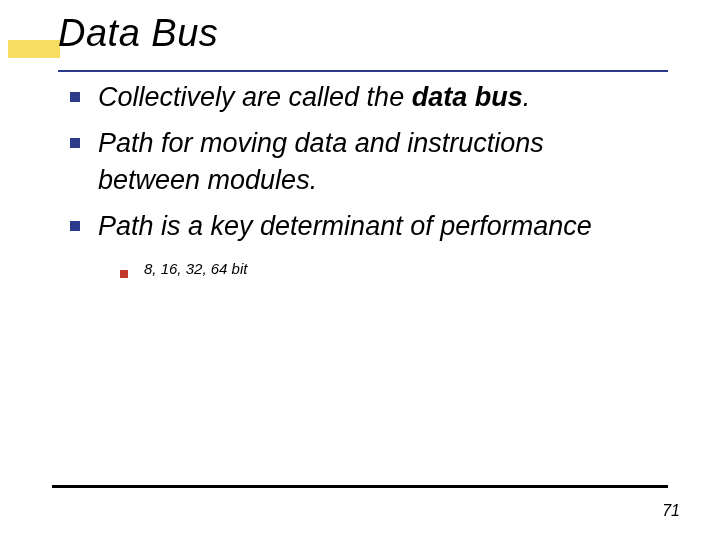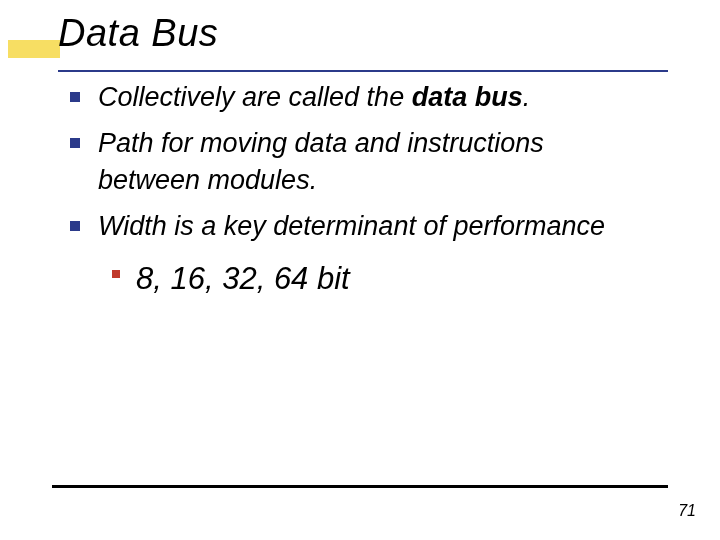--- a/index.html
+++ b/index.html
@@ -64,42 +64,43 @@
     height: 10px;
     background: #2b3a8a;
   }
   ul.sub {
     list-style: none;
     margin: 14px 0 0 0;
     padding: 0 0 0 38px;
   }
   ul.sub > li {
     position: relative;
-    font-size: 31px;
+    font-size: 15px;
     line-height: 1.3;
+    margin-left: 8px;
   }
   ul.sub > li .sq {
     position: absolute;
     left: -24px;
     top: 11px;
     width: 8px;
     height: 8px;
     background: #c0392b;
   }
   .bottom-rule {
     position: absolute;
     left: 52px;
     bottom: 52px;
     width: 616px;
     height: 3px;
     background: #000;
   }
   .page-num {
     position: absolute;
-    right: 24px;
+    right: 40px;
     bottom: 20px;
     font-size: 16px;
   }
 </style>
 </head>
 <body>
 
 <div class="title-wrap">
   <div class="title-accent"></div>
   <div class="title-text">Data Bus</div>
@@ -111,21 +112,21 @@
     <li>
       <span class="sq"></span>
       <span>Collectively are called the </span><b>data bus</b><span>.</span>
     </li>
     <li>
       <span class="sq"></span>
       <span>Path for moving data and instructions between modules.</span>
     </li>
     <li>
       <span class="sq"></span>
-      <span>Width is a key determinant of performance</span>
+      <span>Path is a key determinant of performance</span>
       <ul class="sub">
         <li>
           <span class="sq"></span>
           <span>8, 16, 32, 64 bit</span>
         </li>
       </ul>
     </li>
   </ul>
 </div>
 

